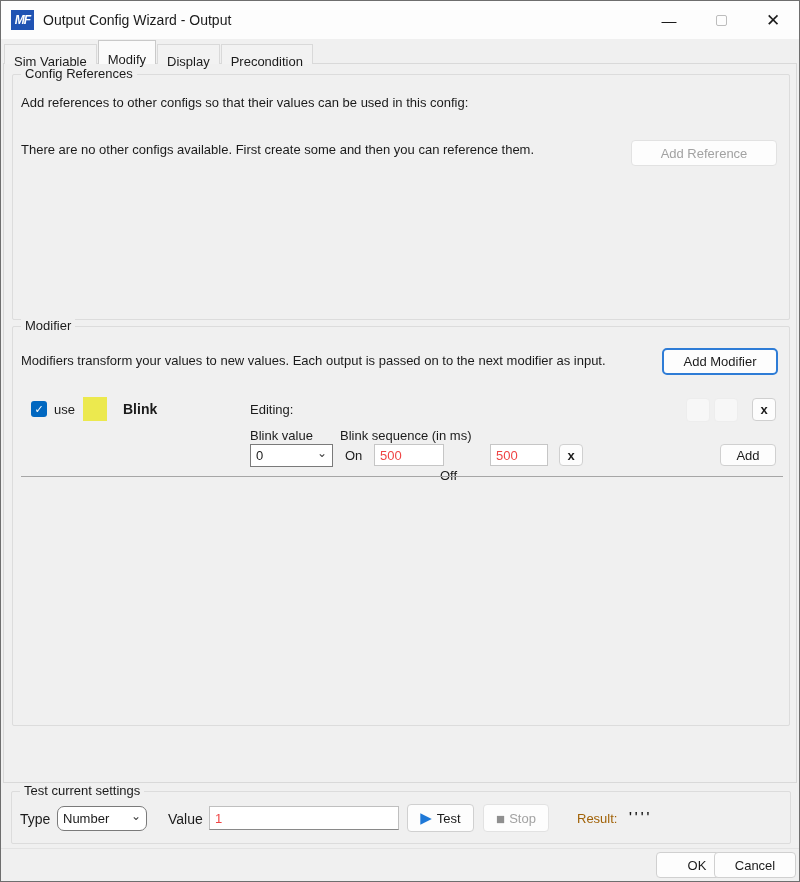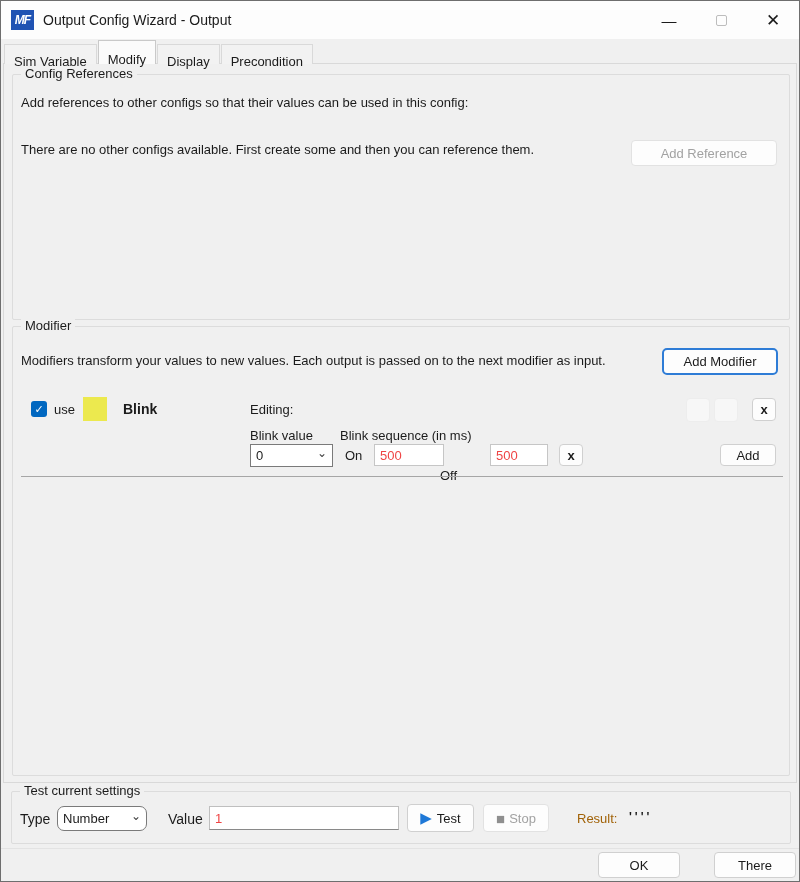--- a/index.html
+++ b/index.html
@@ -162,21 +162,21 @@
 
   <div class="tabpage">
 
     <div class="groupbox" style="left:8px; top:10px; width:778px; height:246px;">
       <span class="gb-title">Config References</span>
       <div class="lbl" style="left:8px; top:20px;">Add references to other configs so that their values can be used in this config:</div>
       <button class="btn disabled" style="position:absolute; right:12px; top:24px; width:146px; height:26px;margin-top:41px;">Add Reference</button>
       <div class="lbl" style="left:8px; top:67px;">There are no other configs available. First create some and then you can reference them.</div>
     </div>
 
-    <div class="groupbox" style="left:8px; top:262px; width:778px; height:450px;">
+    <div class="groupbox" style="left:8px; top:262px; width:778px; height:400px;">
       <span class="gb-title">Modifier</span>
       <div class="lbl" style="left:8px; top:26px;">Modifiers transform your values to new values. Each output is passed on to the next modifier as input.</div>
       <button class="btn focused" style="position:absolute; right:11px; top:21px; width:116px; height:27px;">Add Modifier</button>
 
       <div class="checkbox" style="position:absolute; left:18px; top:74px;">
         <span>✓</span>
       </div>
       <div class="lbl" style="left:41px; top:75px;text-align:center;">use</div>
       <div class="swatch" style="position:absolute; left:70px; top:70px;"></div>
       <div class="lbl bold" style="left:110px; top:74px; font-size:14px;">Blink</div>
@@ -217,15 +217,15 @@
     </button>
     <button class="btn disabled" style="position:absolute; left:471px; top:12px; width:66px; height:28px;">
       <span class="stop-glyph">■</span>
       <span>Stop</span>
     </button>
     <div class="lbl" style="left:565px; top:19px; color:#a16207;">Result:</div>
     <div class="lbl result-val" style="left:617px; top:18px;">''''</div>
   </div>
 
   <div class="footer-line"></div>
-  <button class="btn" style="position:absolute; left:597px; top:851px; width:82px; height:26px;">OK</button>
-  <button class="btn" style="position:absolute; left:713px; top:851px; width:82px; height:26px;">There</button>
+  <button class="btn" style="position:absolute; left:655px; top:851px; width:82px; height:26px;">OK</button>
+  <button class="btn" style="position:absolute; left:713px; top:851px; width:82px; height:26px;">Cancel</button>
 </div>
 
 </body></html>

